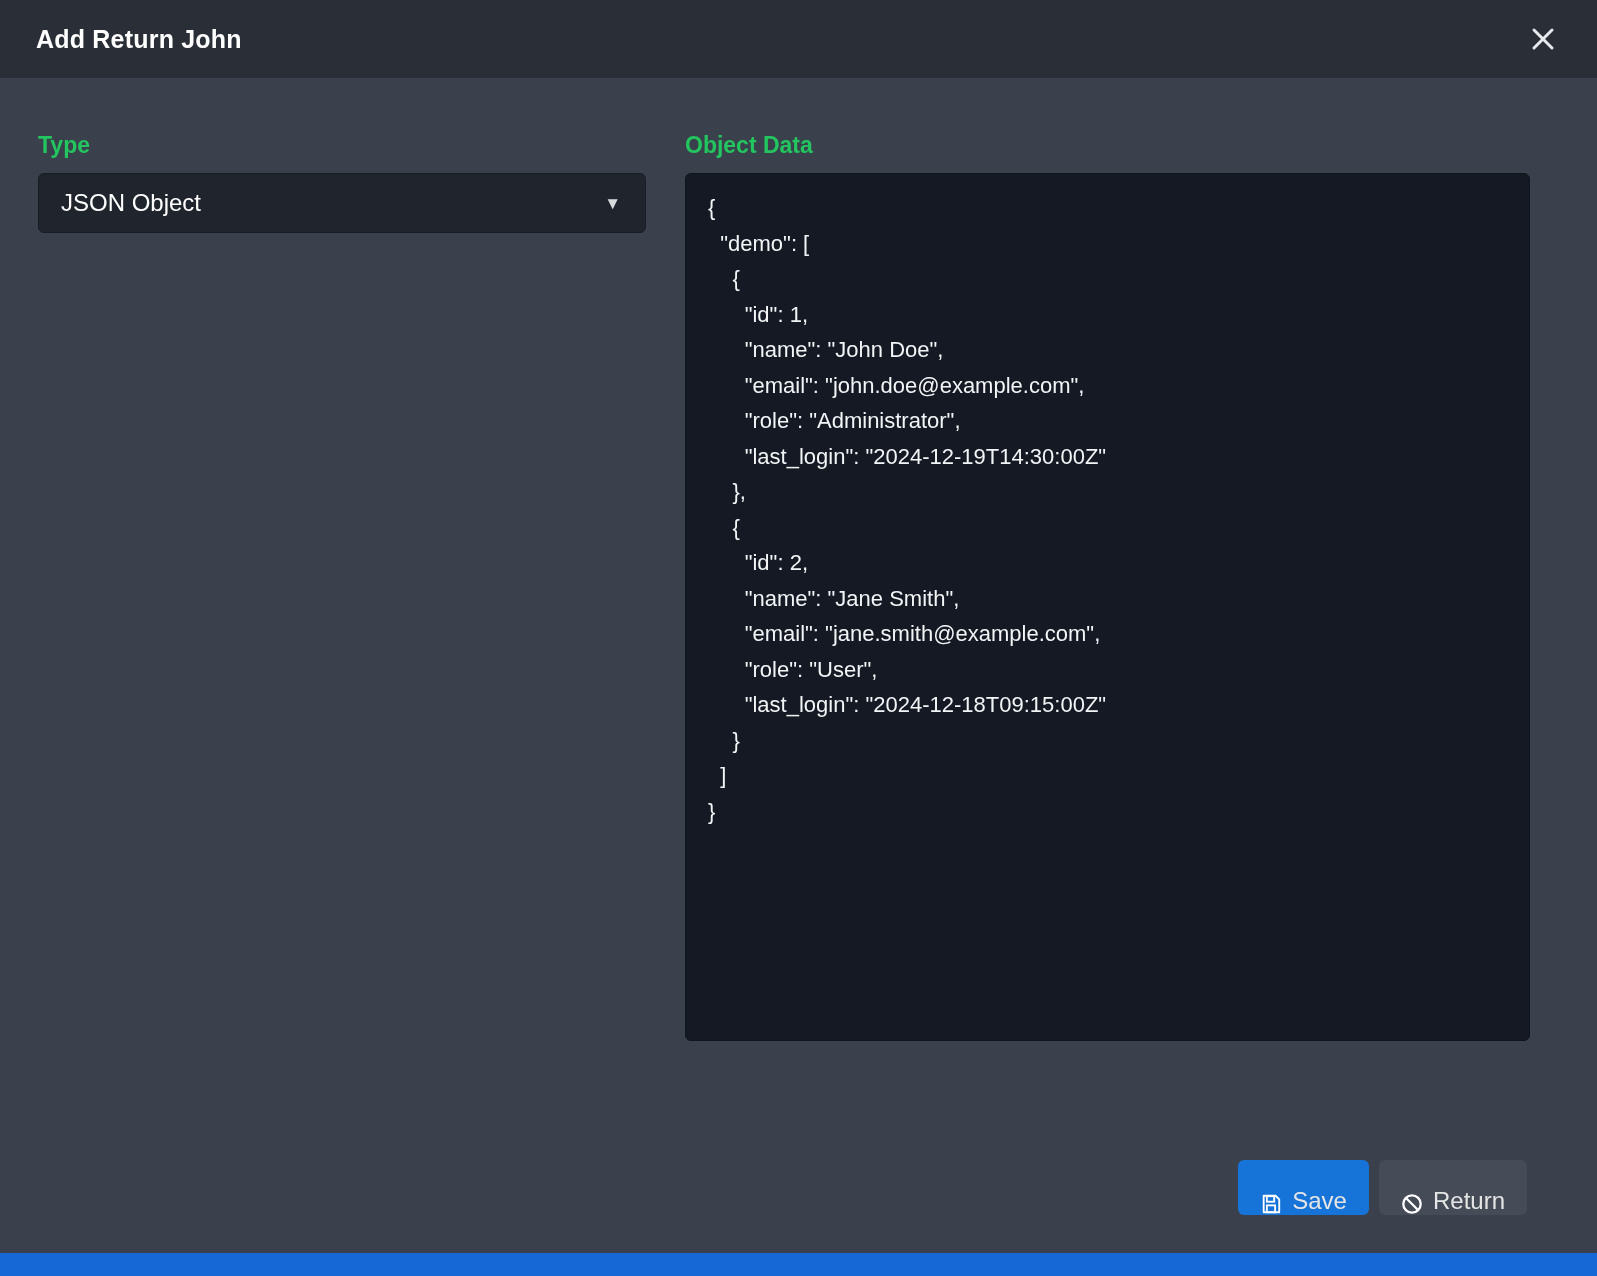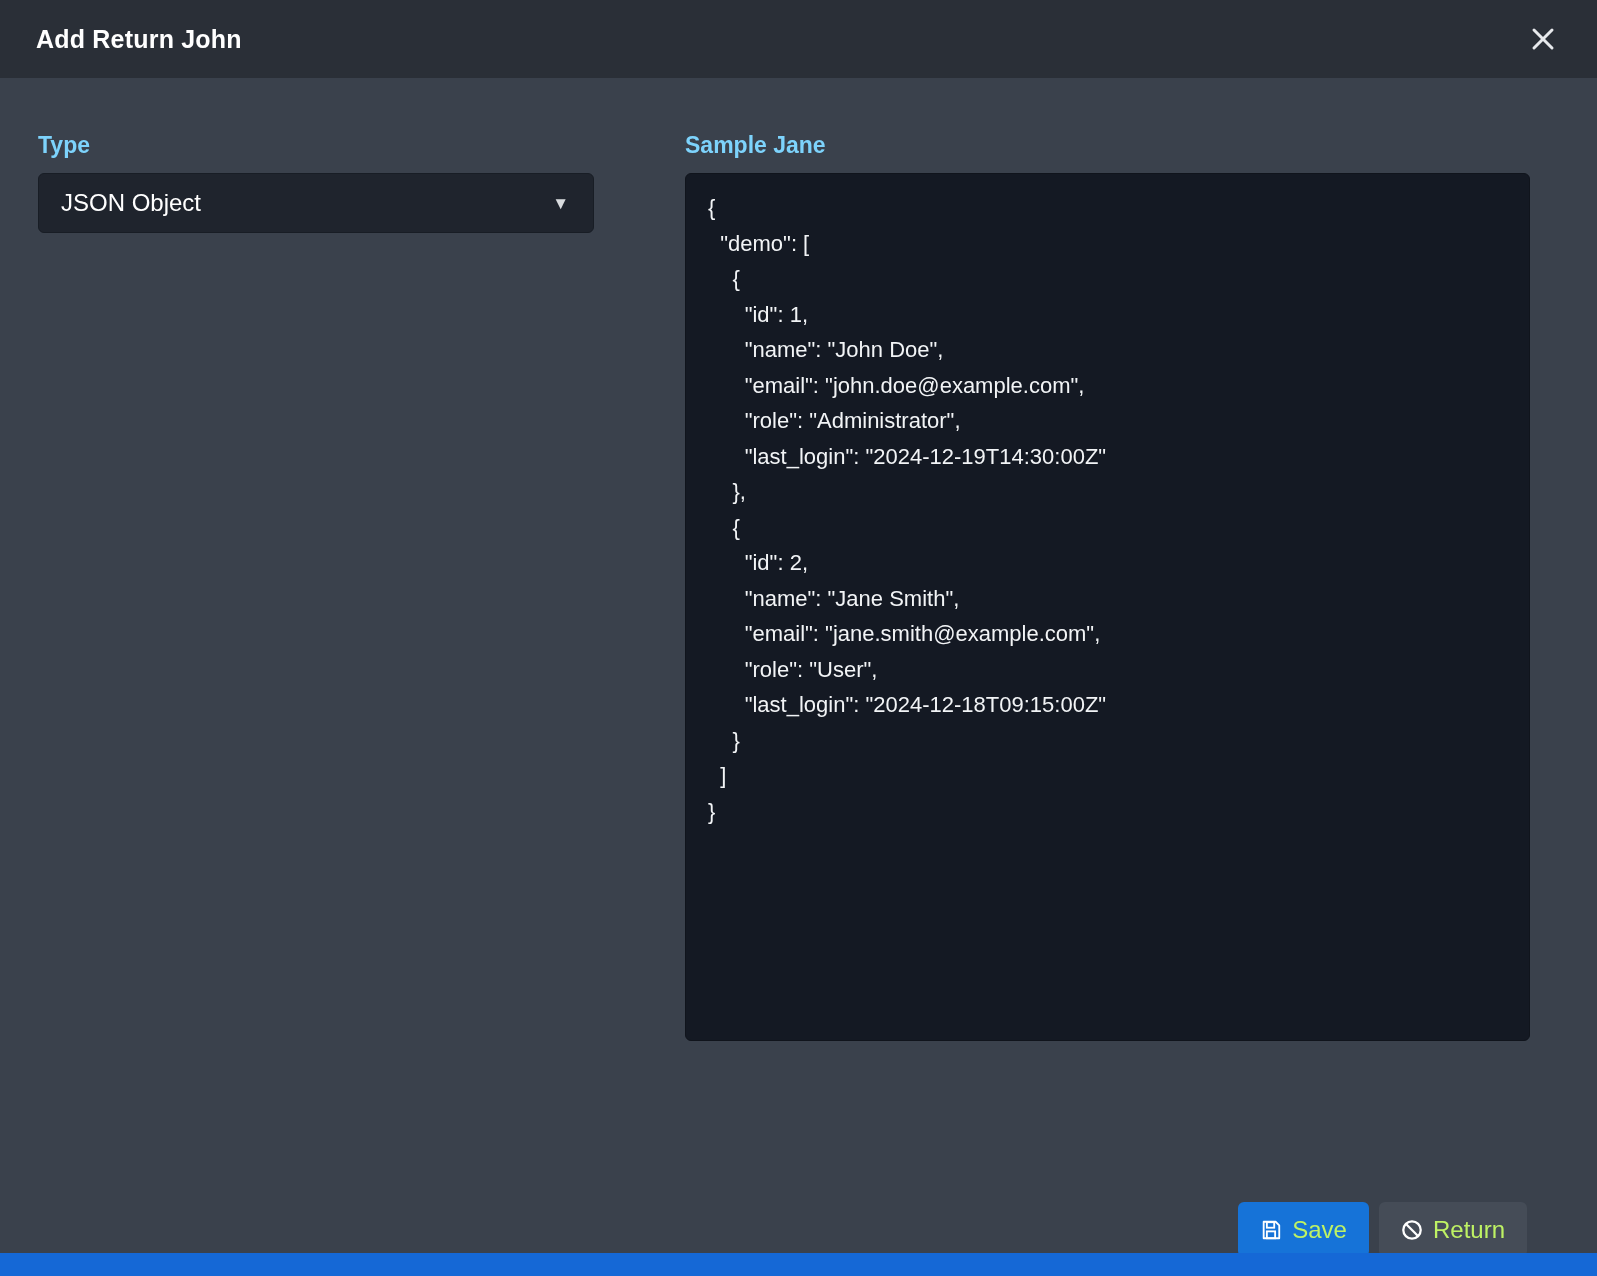--- a/index.html
+++ b/index.html
@@ -41,36 +41,36 @@
     height: 36px;
     display: flex;
     align-items: center;
     justify-content: center;
     cursor: pointer;
   }
   .close-btn svg { display: block; }
 
   
   .field-label {
-    color: #7dd3fc;
+    color: #22c55e;
     font-size: 23px;
     font-weight: 700;
     display: block;
   }
 
   
   .type-group {
     position: absolute;
     left: 38px;
     top: 132px;
     width: 608px;
   }
   .type-group .field-label { margin-bottom: 14px; }
   .select-control {
-    width: 556px;
+    width: 608px;
     height: 60px;
     background: #1f242d;
     border: 1px solid #181d25;
     border-radius: 6px;
     display: flex;
     align-items: center;
     justify-content: space-between;
     padding: 0 24px 0 22px;
     color: #ffffff;
     font-size: 24px;
@@ -112,28 +112,27 @@
     right: 70px;
     top: 1160px;
     display: flex;
     gap: 10px;
   }
   .btn {
     height: 55px;
     border: none;
     border-radius: 6px;
     display: flex;
-    align-items: center;
+    align-items: flex-end;
     gap: 10px;
     padding: 0 22px;
     font-size: 24px;
-    color: #bef264;
+    color: #e5e5e5;
     cursor: pointer;
     font-family: "Liberation Sans", "DejaVu Sans", sans-serif;
-    margin-top: 42px;
   }
   .btn-save { background: #1673d8; }
   .btn-cancel { background: #454c57; }
   .btn .icon { display: flex; align-items: center; }
 
   
   .bottom-bar {
     position: absolute;
     left: 0; right: 0; bottom: 0;
     height: 23px;
@@ -157,21 +156,21 @@
 
   <section class="type-group">
     <label class="field-label">Type</label>
     <div class="select-control" role="combobox">
       <span>JSON Object</span>
       <span class="select-caret">▼</span>
     </div>
   </section>
 
   <section class="sample-group">
-    <label class="field-label">Sample Jane</label>
+    <label class="field-label">Object Data</label>
     <pre class="code-area" role="textbox">{
   "demo": [
     {
       "id": 1,
       "name": "John Doe",
       "email": "john.doe@example.com",
       "role": "Administrator",
       "last_login": "2024-12-19T14:30:00Z"
     },
     {

